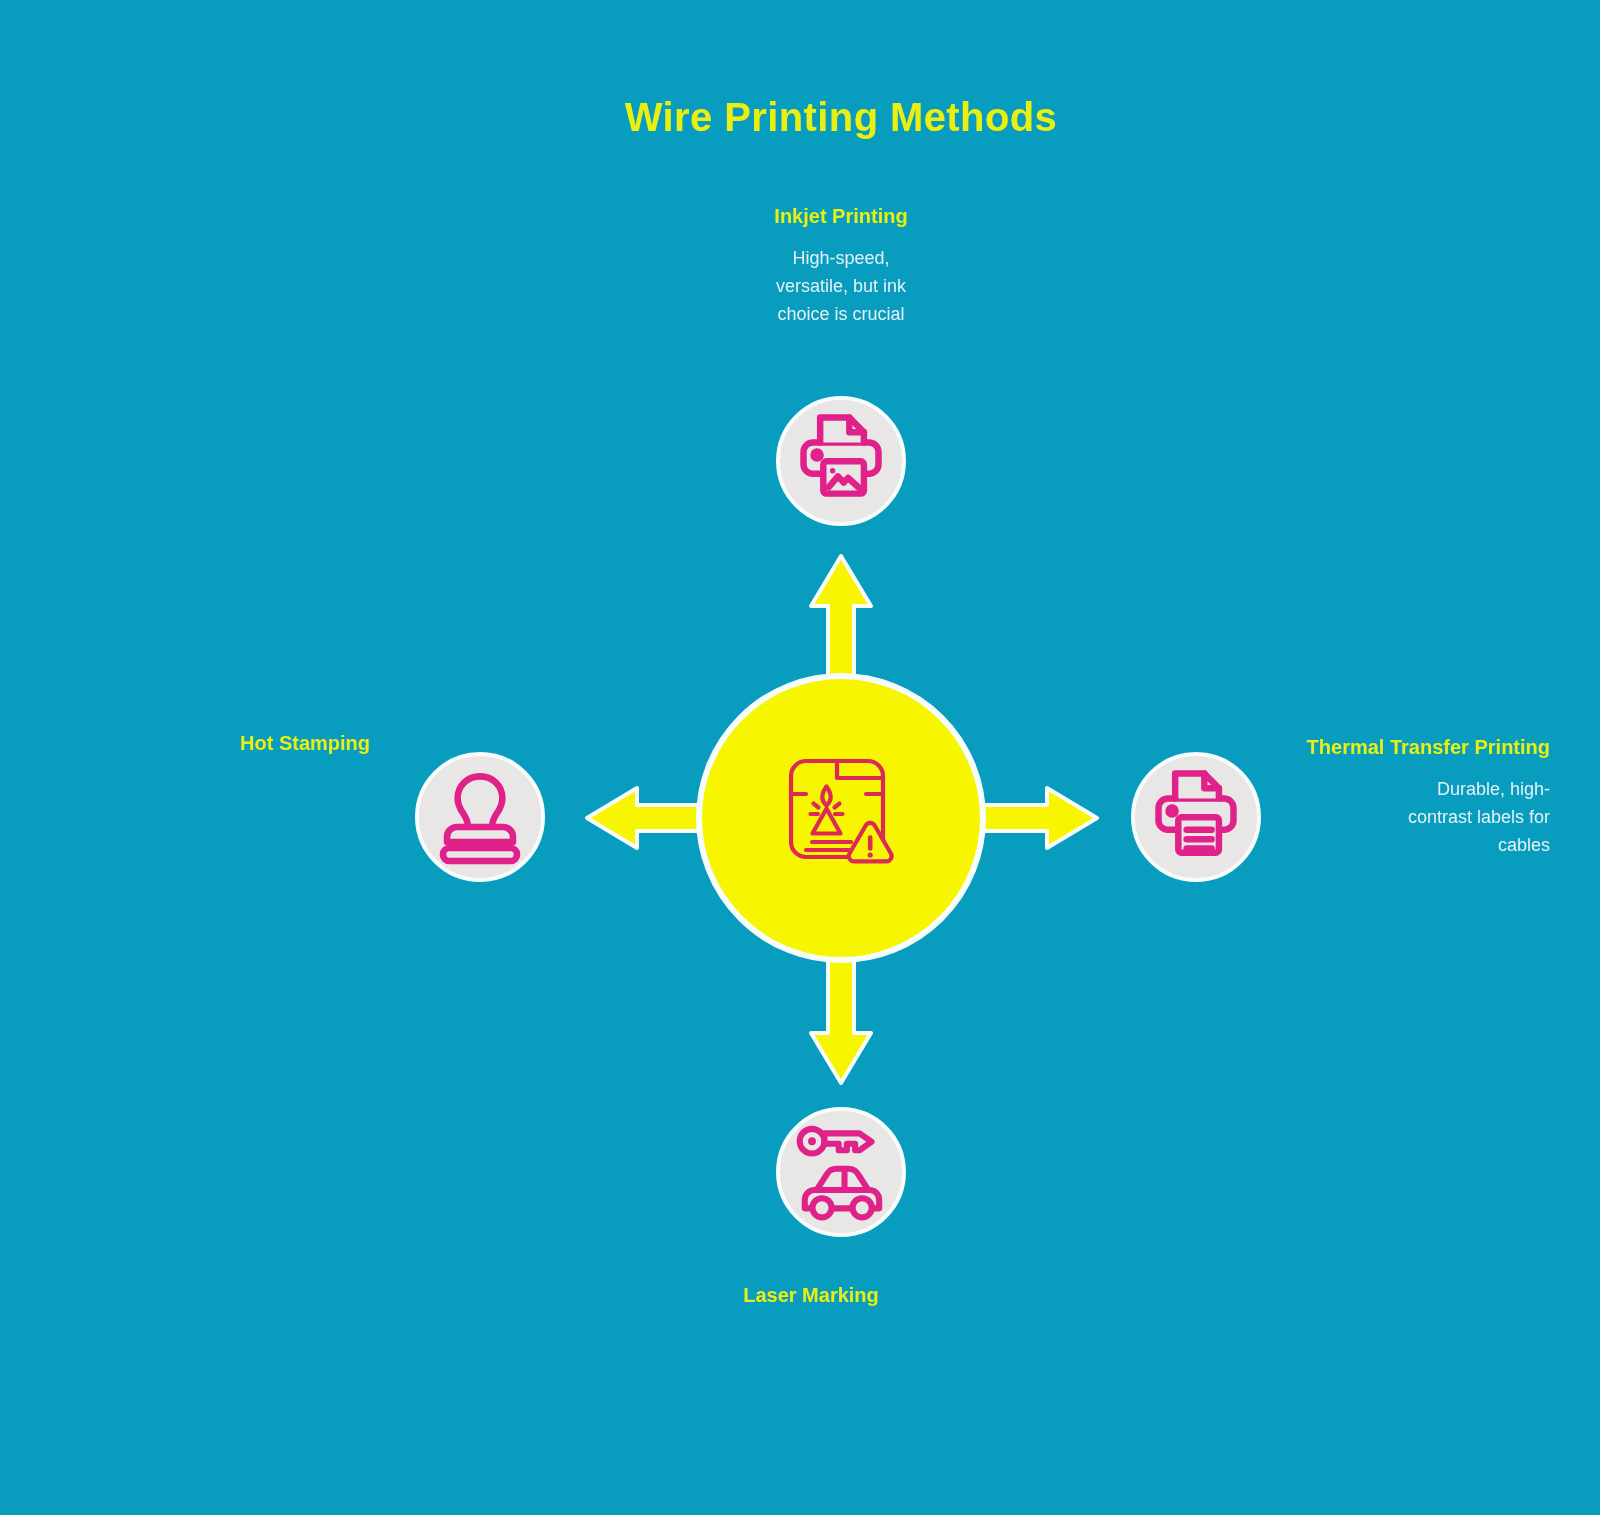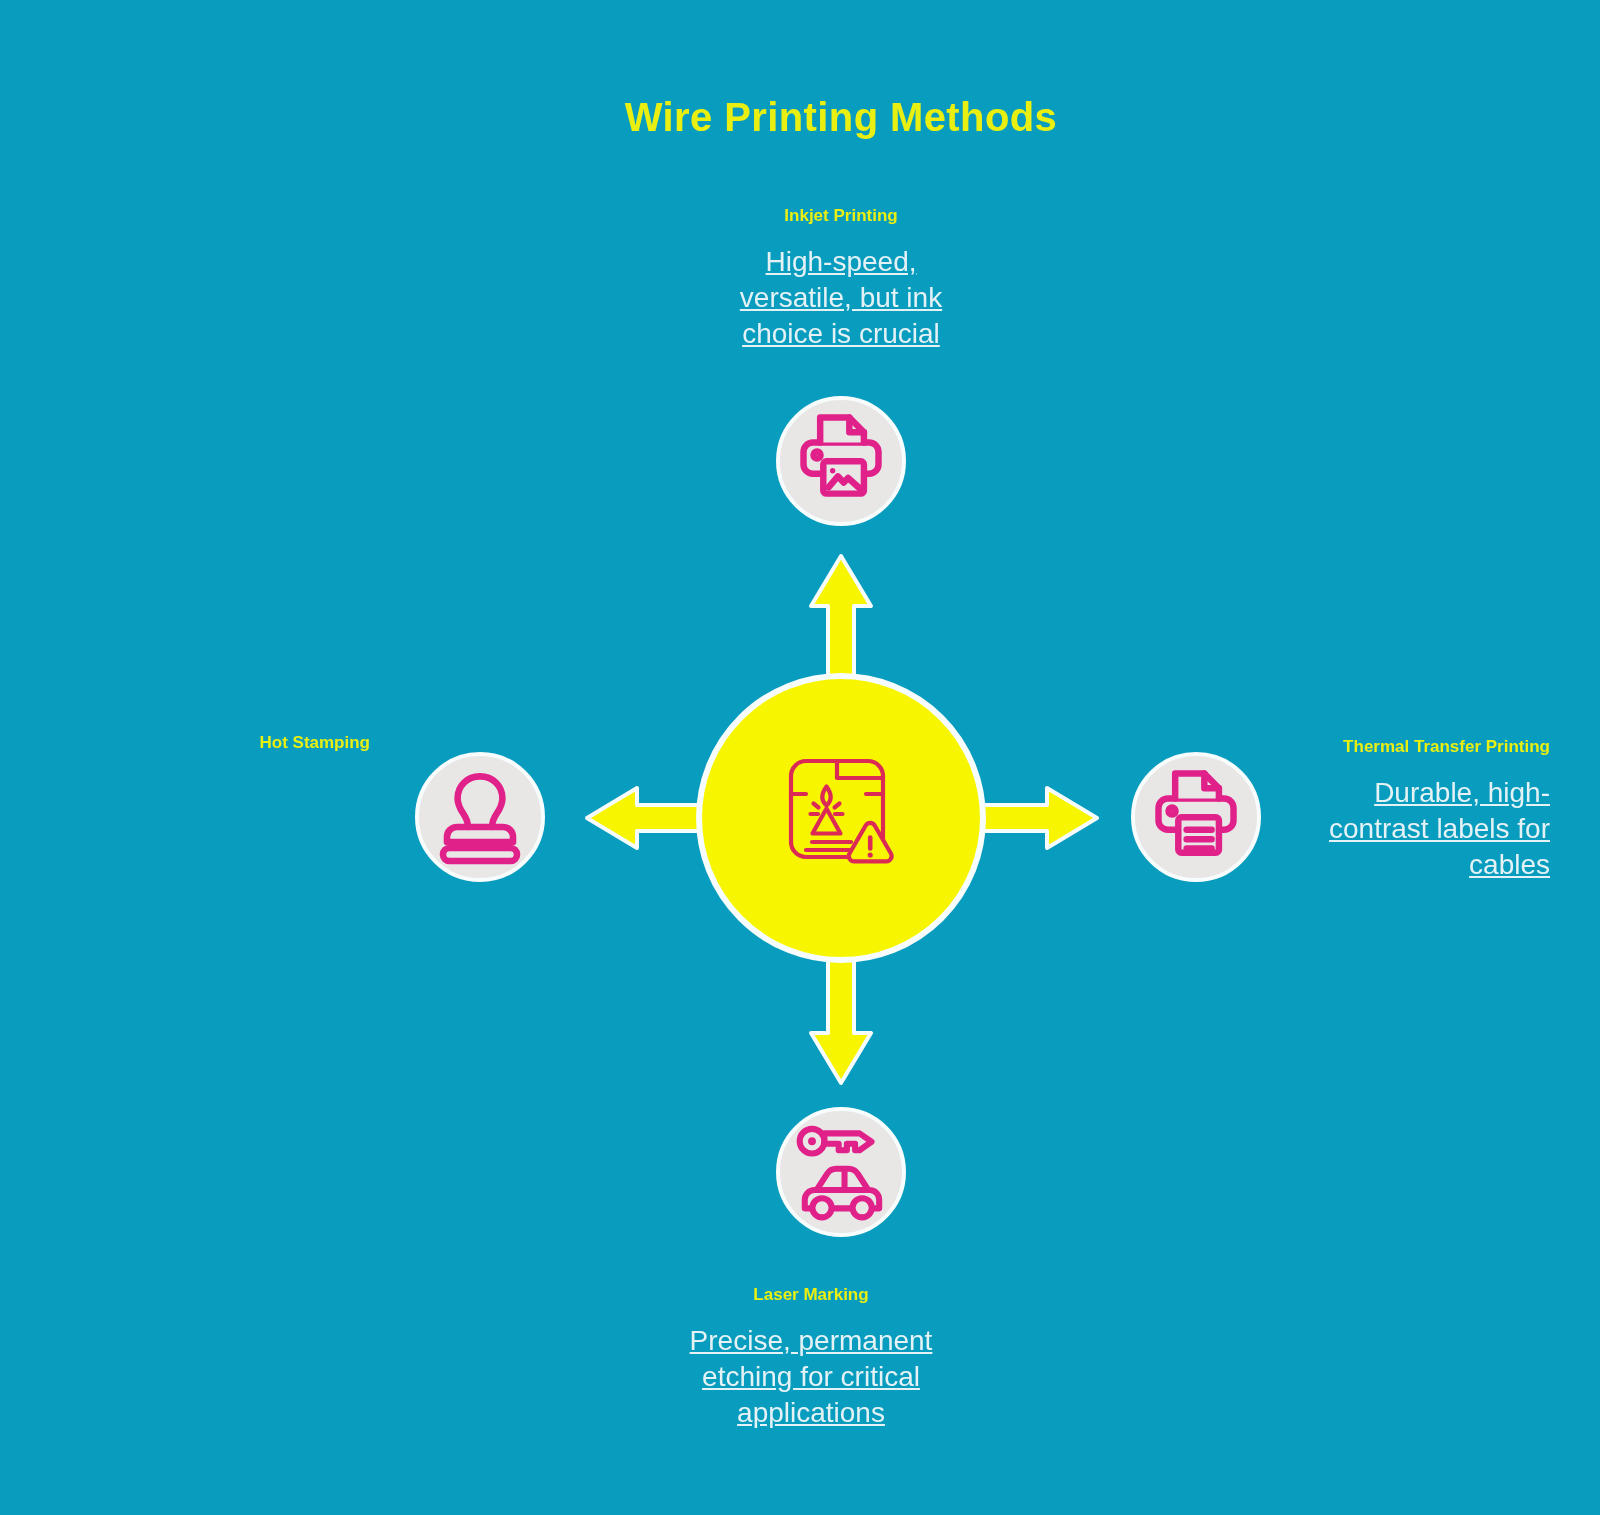--- a/index.html
+++ b/index.html
@@ -38,27 +38,26 @@
   .pos-left-circle{left:380px;top:752px;}
   .pos-right-circle{left:1096px;top:752px;}
   .pos-bottom-circle{left:741px;top:1107px;}
   .center-icon{position:absolute;left:731px;top:745px;width:150px;height:150px;color:var(--center_icon_red);}
   .icon-stroke{stroke:currentColor;fill:none;stroke-linecap:round;stroke-linejoin:round;}
   .mask{fill:var(--node_fill);}
   .dotfill{fill:currentColor;stroke:none;}
   .warnfill{fill:var(--shape_yellow);}
   .node-text{position:absolute;}
   .node-text .label{
-    margin:0 0 13px 0;font-size:17px;font-weight:700;line-height:30px;
+    margin:0 0 13px 0;font-size:20px;font-weight:700;line-height:30px;
     color:var(--text_yellow);
   }
   .node-text .desc{
-    margin:0;font-size:28px;line-height:36px;color:var(--text_light);
+    margin:0;font-size:18px;line-height:28px;color:var(--text_light);
     white-space:pre-line;
-    text-decoration:underline;
   }
   .text-top{left:606px;top:201px;width:400px;text-align:center;}
   .text-right{left:1265px;top:732px;width:250px;text-align:right;}
   .text-left{left:60px;top:728px;width:275px;text-align:right;}
   .text-bottom{left:576px;top:1280px;width:400px;text-align:center;}
 </style>
 </head>
 <body>
 
 <div id="stage">
@@ -150,22 +149,19 @@
 
   <div class="node-text text-right">
     <p class="label">Thermal Transfer Printing</p>
     <p class="desc">Durable, high-
 contrast labels for
 cables</p>
   </div>
 
   <div class="node-text text-bottom">
     <p class="label">Laser Marking</p>
-    <p class="desc">Precise, permanent
-etching for critical
-applications</p>
   </div>
 
   <div class="node-text text-left">
     <p class="label">Hot Stamping</p>
   </div>
 
 </div>
 
 </body></html>

